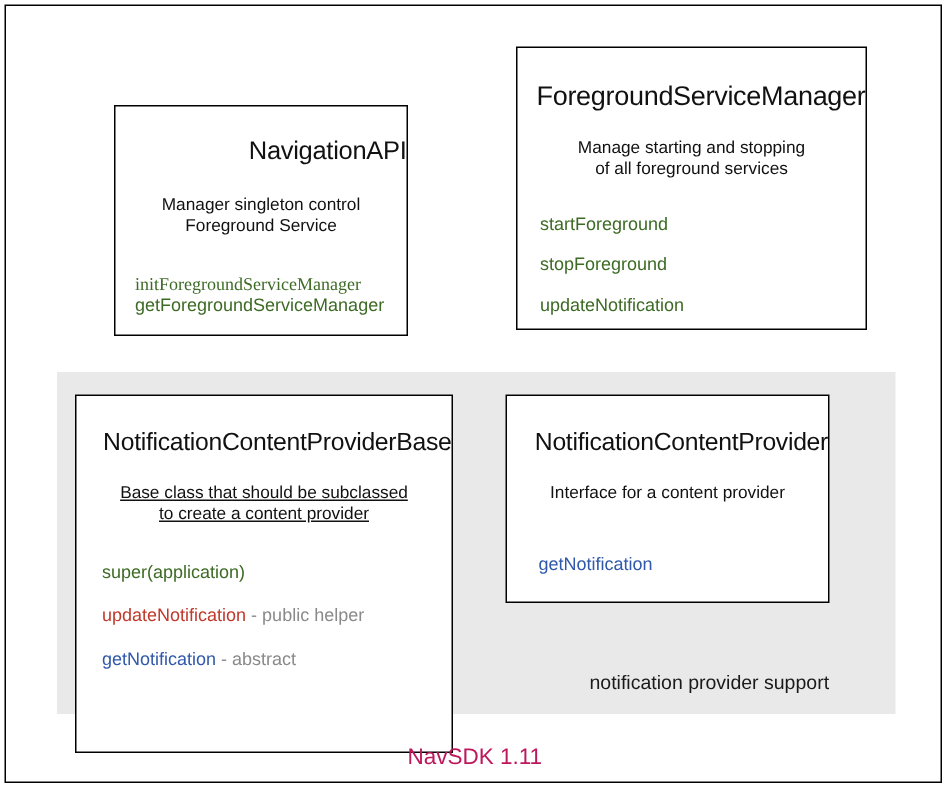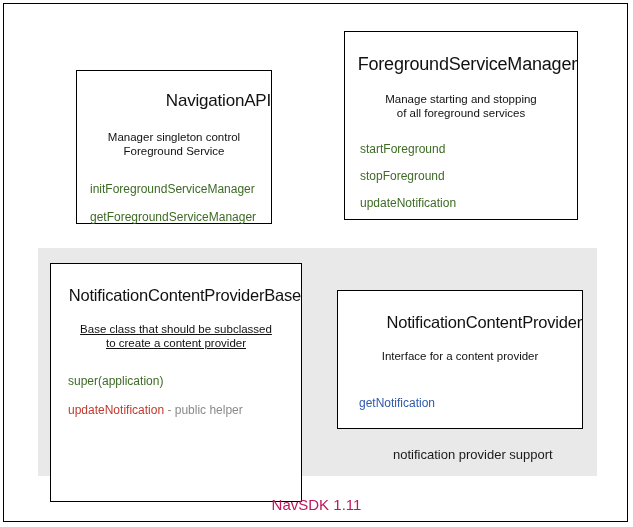--- a/index.html
+++ b/index.html
@@ -91,21 +91,21 @@
 
   <div class="outer-frame"></div>
 
   <div class="class-box" id="box-navigation-api" style="left:76px; top:70px; width:196px; height:154px;">
     <div class="class-title" style="margin-top:20px;">NavigationAPI</div>
     <div class="class-desc" style="margin-top:19px;">
       <div>Manager singleton control</div>
       <div>Foreground Service</div>
     </div>
     <ul class="method-list" style="margin-top:24px; padding-left:13px;">
-      <li class="method-item" style="margin-bottom:14px;">
+      <li class="method-item" style="font-family:Liberation Serif, serif;">
         <span class="m-green">initForegroundServiceManager</span><span class="m-note"></span>
       </li>
       <li class="method-item">
         <span class="m-green">getForegroundServiceManager</span><span class="m-note"></span>
       </li>
     </ul>
   </div>
 
   <div class="class-box" id="box-foreground-service-manager" style="left:344px; top:31px; width:234px; height:189px;">
     <div class="class-title" style="margin-top:22px; font-size:18px;">ForegroundServiceManager</div>
@@ -136,24 +136,27 @@
       <div>Base class that should be subclassed</div>
       <div>to create a content provider</div>
     </div>
     <ul class="method-list" style="margin-top:24px; padding-left:17px;">
       <li class="method-item" style="margin-bottom:15px;">
         <span class="m-green">super(application)</span><span class="m-note"></span>
       </li>
       <li class="method-item" style="margin-bottom:15px;">
         <span class="m-red">updateNotification</span><span class="m-note"> - public helper</span>
       </li>
+      <li class="method-item">
+        <span class="m-blue">getNotification</span><span class="m-note"> - abstract</span>
+      </li>
     </ul>
   </div>
 
-  <div class="class-box" id="box-notification-content-provider" style="left:337px; top:263px; width:246px; height:139px;margin-top:27px;">
+  <div class="class-box" id="box-notification-content-provider" style="left:337px; top:263px; width:216px; height:139px;">
     <div class="class-title" style="margin-top:22px; font-size:16.5px;">NotificationContentProvider</div>
     <div class="class-desc" style="margin-top:17px;">
       <div>Interface for a content provider</div>
     </div>
     <ul class="method-list" style="margin-top:33px; padding-left:21px;">
       <li class="method-item">
         <span class="m-blue">getNotification</span><span class="m-note"></span>
       </li>
     </ul>
   </div>

